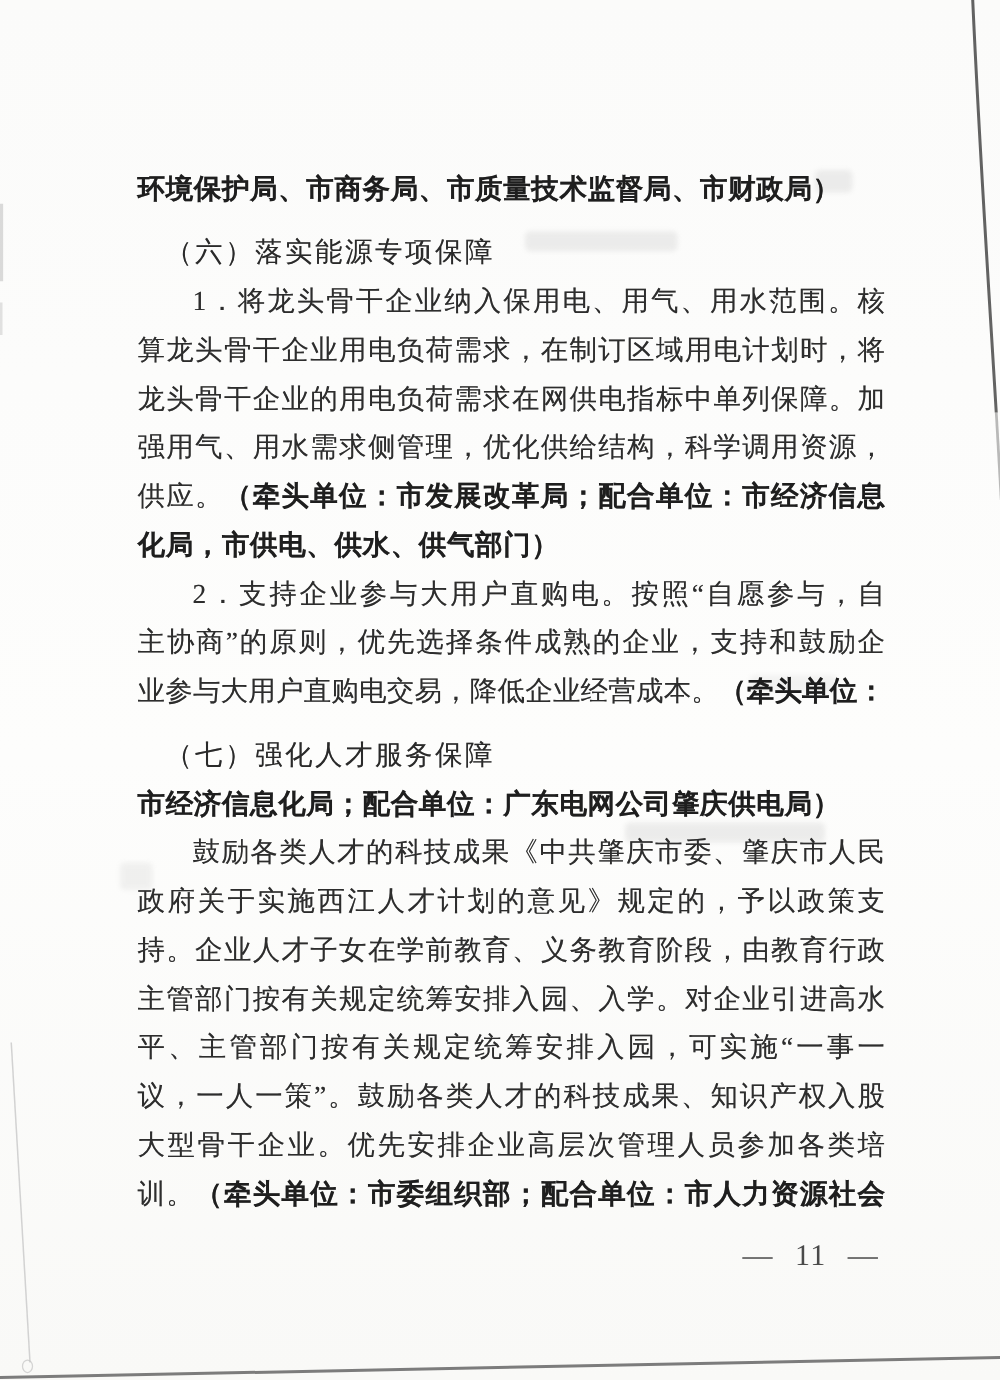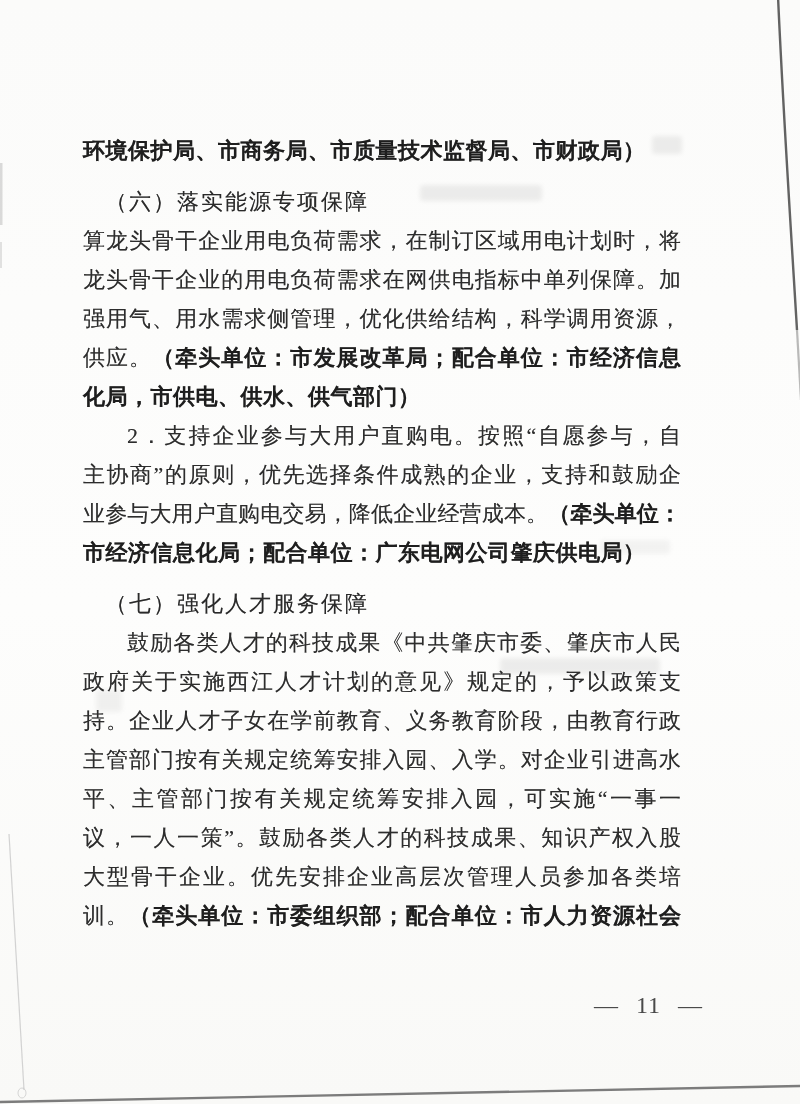--- a/index.html
+++ b/index.html
@@ -4,21 +4,21 @@
 <style>
   html,body{margin:0;padding:0;background:#ffffff;}
   .scan-page{
     position:relative;
     width:800px;height:1104px;
     overflow:hidden;
     background:linear-gradient(180deg,#fbfbfa 0%,#fdfdfc 55%,#f9f9f7 100%);
     font-family:"Liberation Serif", serif;
   }
   .textcol{
-    position:absolute;left:83px;top:131px;width:598px;
+    position:absolute;left:110px;top:131px;width:598px;
   }
   .line{
     box-sizing:border-box;
     width:598px;height:39px;line-height:39px;
     font-size:22px;color:#2d2d2d;
     letter-spacing:0.5px;
     white-space:nowrap;
     text-shadow:0 0 0.5px rgba(40,40,40,.45);
   }
   .just{
@@ -60,32 +60,33 @@
   <div class="bleed b3"></div>
   <div class="bleed b4"></div>
   <div class="bleed b5"></div>
 
   <div class="textcol">
 
     <div class="line"><span class="b">环境保护局、市商务局、市质量技术监督局、市财政局）</span></div>
 
     <div class="line hd"><span>（六）落实能源专项保障</span></div>
 
+    <div class="line just ind2"><span>1．将龙头骨干企业纳入保用电、用气、用水范围。核</span></div>
     <div class="line just"><span>算龙头骨干企业用电负荷需求，在制订区域用电计划时，将</span></div>
     <div class="line just"><span>龙头骨干企业的用电负荷需求在网供电指标中单列保障。加</span></div>
     <div class="line just"><span>强用气、用水需求侧管理，优化供给结构，科学调用资源，</span></div>
     <div class="line just"><span>供应。</span><span class="b">（牵头单位：市发展改革局；配合单位：市经济信息</span></div>
     <div class="line"><span class="b">化局，市供电、供水、供气部门）</span></div>
 
     <div class="line just ind2"><span>2．支持企业参与大用户直购电。按照“自愿参与，自</span></div>
     <div class="line just"><span>主协商”的原则，优先选择条件成熟的企业，支持和鼓励企</span></div>
     <div class="line just"><span>业参与大用户直购电交易，降低企业经营成本。</span><span class="b">（牵头单位：</span></div>
+    <div class="line hd"><span>（七）强化人才服务保障</span></div>
+
     <div class="line"><span class="b">市经济信息化局；配合单位：广东电网公司肇庆供电局）</span></div>
-
-    <div class="line hd"><span>（七）强化人才服务保障</span></div>
 
     <div class="line just ind2"><span>鼓励各类人才的科技成果《中共肇庆市委、肇庆市人民</span></div>
     <div class="line just"><span>政府关于实施西江人才计划的意见》规定的，予以政策支</span></div>
     <div class="line just"><span>持。企业人才子女在学前教育、义务教育阶段，由教育行政</span></div>
     <div class="line just"><span>主管部门按有关规定统筹安排入园、入学。对企业引进高水</span></div>
     <div class="line just"><span>平、主管部门按有关规定统筹安排入园，可实施“一事一</span></div>
     <div class="line just"><span>议，一人一策”。鼓励各类人才的科技成果、知识产权入股</span></div>
     <div class="line just"><span>大型骨干企业。优先安排企业高层次管理人员参加各类培</span></div>
     <div class="line just"><span>训。</span><span class="b">（牵头单位：市委组织部；配合单位：市人力资源社会</span></div>
 

